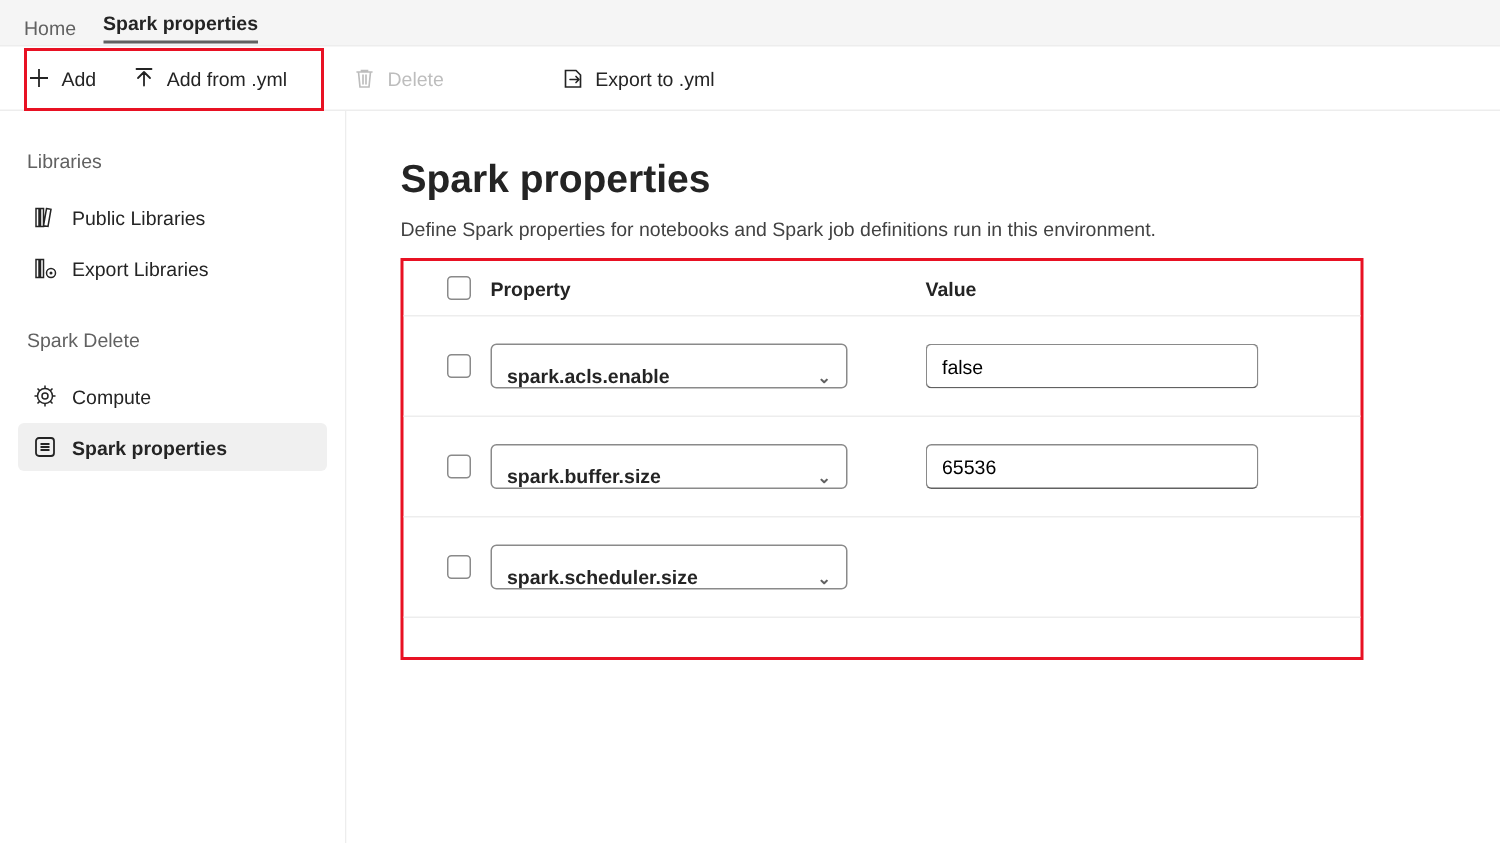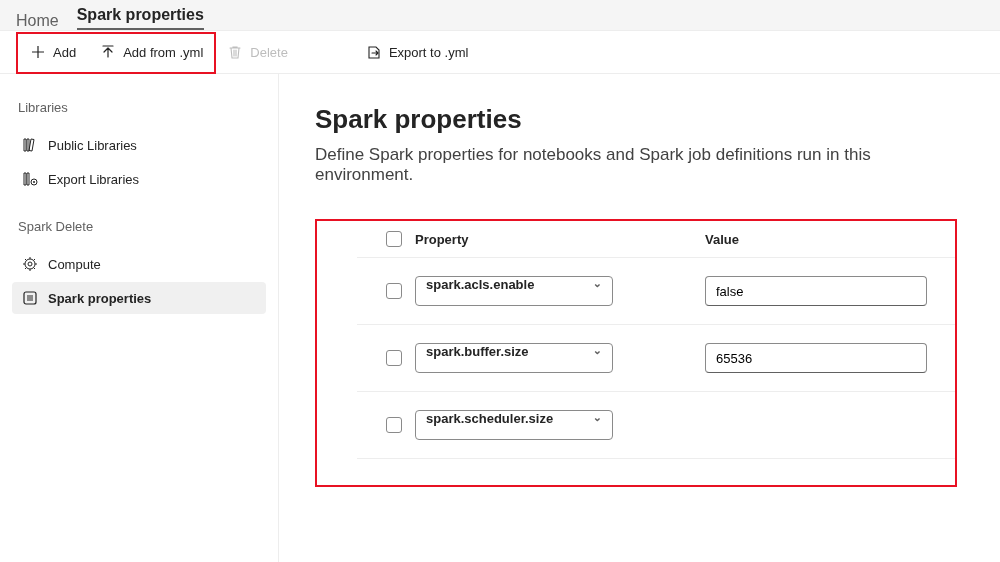--- a/index.html
+++ b/index.html
@@ -8,71 +8,71 @@
   font-size: 13px;
   color: #242424;
   background: #f5f5f5;
   width: 1000px;
   height: 562px;
   overflow: hidden;
 }
 
 .breadcrumb {
   display: flex;
-  align-items: flex-end;
+  align-items: center;
   gap: 18px;
   padding: 7px 16px 0 16px;
   height: 30px;
-  font-size: 16px;
+  font-size: 13px;
 }
 .breadcrumb-item { color: #616161; cursor: pointer; }
 .breadcrumb-item.active {
   color: #242424;
   font-weight: 600;
   border-bottom: 2px solid #616161;
   padding-bottom: 4px;
 }
 
 .toolbar {
   background: #fff;
   height: 44px;
   display: flex;
   align-items: center;
-  padding: 0 30px;
+  padding: 0 18px;
   gap: 24px;
   border-top: 1px solid #ededed;
   border-bottom: 1px solid #ededed;
 }
 .toolbar-btn {
   display: flex;
   align-items: center;
   gap: 7px;
   color: #242424;
   cursor: pointer;
   font-size: 13px;
 }
-.toolbar-btn.disabled { color: #bdbdbd; cursor: default; }
+.toolbar-btn.disabled { color: #bdbdbd; cursor: default; margin-left: 20px; }
 .toolbar-btn .icon { width: 16px; height: 16px; display:flex; align-items:center; justify-content:center;}
 .highlight-box-toolbar {
   border: 2px solid #e81123;
   position: absolute;
   top: 32px;
   left: 16px;
   width: 200px;
   height: 42px;
   pointer-events: none;
 }
 
 .content-area {
   display: flex;
   height: calc(562px - 30px - 44px);
 }
 
 .sidebar {
-  width: 279px;
+  width: 231px;
   background: #fff;
   padding: 22px 12px;
   border-right: 1px solid #ededed;
 }
 .sidebar-heading {
   color: #616161;
   font-size: 13px;
   font-weight: 400;
   margin: 4px 6px 14px 6px;
 }
@@ -90,28 +90,28 @@
 .sidebar-item .icon { width: 16px; height: 16px; display:flex; align-items:center; justify-content:center;}
 .sidebar-group-gap { height: 18px; }
 
 .main {
   flex: 1;
   background: #fff;
   padding: 30px 36px 20px 36px;
   overflow: auto;
 }
 .page-title { font-size: 26px; font-weight: 600; margin-bottom: 10px; }
-.page-desc { font-size: 17px; color: #424242; margin-bottom: 34px; }
+.page-desc { font-size: 13px; color: #424242; margin-bottom: 12px; }
 
 .highlight-box-table {
   border: 2px solid #e81123;
   padding: 0;
   width: 642px;
 }
-.prop-table { width: 100%; padding-left: 40px; }
+.prop-table { width: 100%; }
 .prop-header {
   display: flex;
   align-items: center;
   padding: 10px 16px;
   border-bottom: 1px solid #ededed;
 }
 .prop-row {
   display: flex;
   align-items: center;
   padding: 18px 16px;
@@ -122,26 +122,26 @@
 .col-prop { width: 290px; font-size: 13px; font-weight:600;}
 .col-value { flex: 1; font-size: 13px; font-weight:600;}
 .checkbox {
   width: 16px; height: 16px;
   border: 1px solid #8a8a8a;
   border-radius: 3px;
   background:#fff;
   cursor:pointer;
 }
 .select-box {
-  width: 198px;
+  width: 238px;
   height: 30px;
   border: 1px solid #8a8a8a;
   border-radius: 4px;
   display: flex;
-  align-items: flex-start;
+  align-items: flex-end;
   justify-content: space-between;
   padding: 0 10px;
   font-size: 13px;
   background:#fff;
   cursor:pointer;
 }
 .select-box .chev { color:#616161; font-size:11px;}
 .value-input {
   width: 222px;
   height: 30px;

